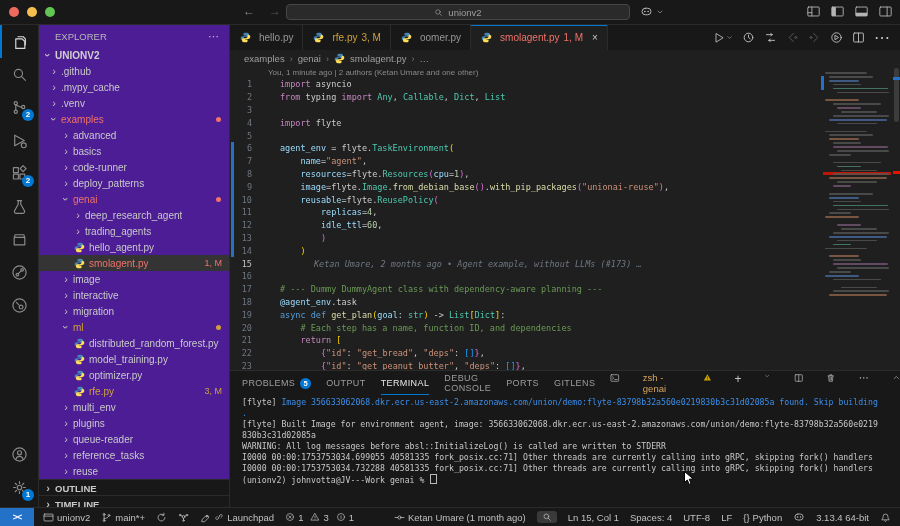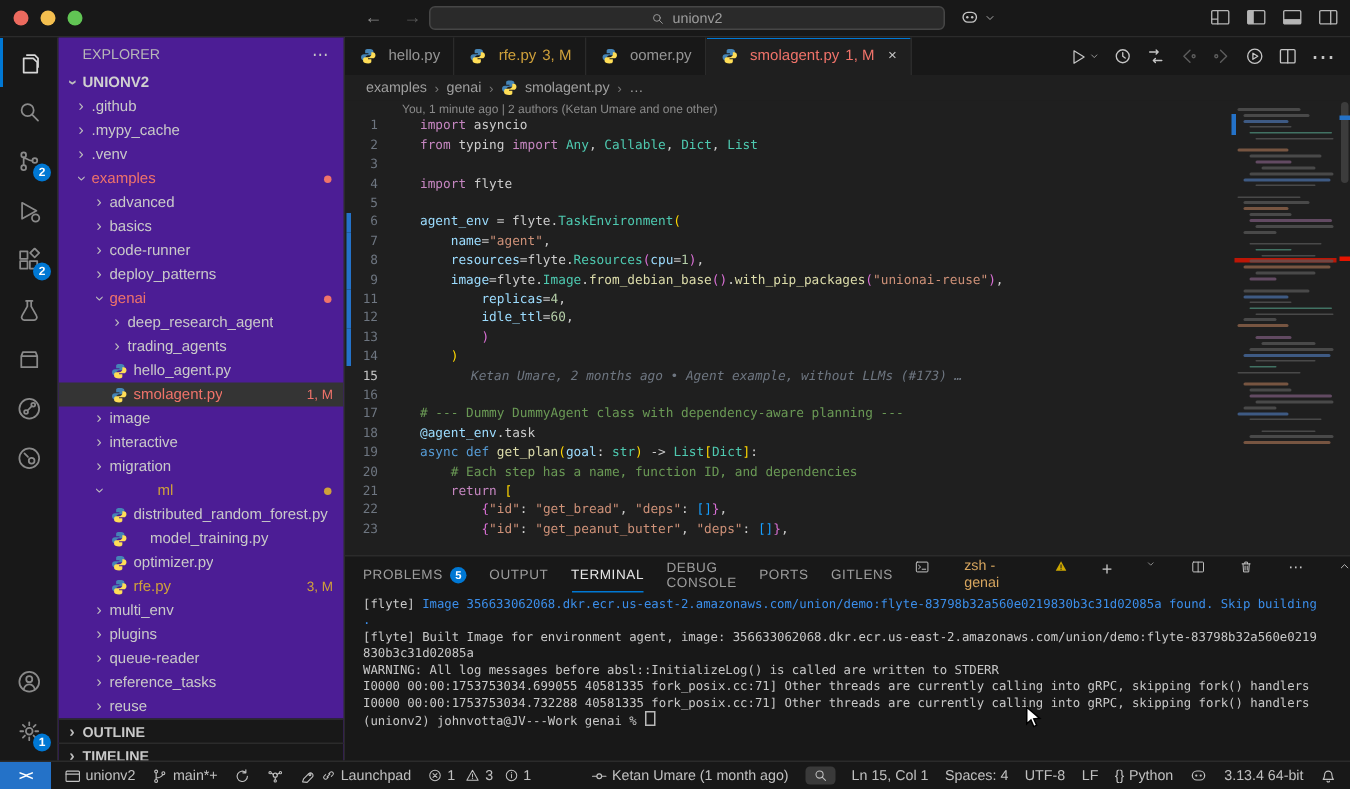--- a/index.html
+++ b/index.html
@@ -300,35 +300,35 @@
             <span class="tlabel">image</span>
           </div>
           <div class="trow" style="padding-left: 22px;">
             <span class="chev">›</span>
             <span class="tlabel">interactive</span>
           </div>
           <div class="trow" style="padding-left: 22px;">
             <span class="chev">›</span>
             <span class="tlabel">migration</span>
           </div>
-          <div class="trow" style="padding-left: 22px; gap: 32px;">
+          <div class="trow" style="padding-left: 22px;">
             <span class="chev open">›</span>
             <span class="tlabel c-yellow">ml</span>
             <span class="tdot dot-yellow"></span>
           </div>
           <div class="trow" style="padding-left: 34px;">
             <span class="fico">
               <svg width="11" height="11" viewBox="0 0 16 16">
                 <path fill="#4584b6" d="M8 1c-3.2 0-3 1.4-3 2.3V5h3.2v1H3.9C2.1 6 1 7.1 1 9s1.1 3 2.9 3H5v-2.1C5 8.3 6.3 7 8 7h3c.9 0 2-.7 2-2.1V3.3C13 1.6 11.2 1 8 1z"></path>
                 <path fill="#ffde57" d="M8 15c3.2 0 3-1.4 3-2.3V11H7.8v-1h4.3c1.8 0 2.9-1.1 2.9-3s-1.1-3-2.9-3H11v2.1C11 7.7 9.7 9 8 9H5c-.9 0-2 .7-2 2.1v1.6C3 14.4 4.8 15 8 15z"></path>
               </svg>
             </span>
             <span class="tlabel">distributed_random_forest.py</span>
           </div>
-          <div class="trow" style="padding-left: 34px; gap: 11px;">
+          <div class="trow" style="padding-left: 34px;">
             <span class="fico">
               <svg width="11" height="11" viewBox="0 0 16 16">
                 <path fill="#4584b6" d="M8 1c-3.2 0-3 1.4-3 2.3V5h3.2v1H3.9C2.1 6 1 7.1 1 9s1.1 3 2.9 3H5v-2.1C5 8.3 6.3 7 8 7h3c.9 0 2-.7 2-2.1V3.3C13 1.6 11.2 1 8 1z"></path>
                 <path fill="#ffde57" d="M8 15c3.2 0 3-1.4 3-2.3V11H7.8v-1h4.3c1.8 0 2.9-1.1 2.9-3s-1.1-3-2.9-3H11v2.1C11 7.7 9.7 9 8 9H5c-.9 0-2 .7-2 2.1v1.6C3 14.4 4.8 15 8 15z"></path>
               </svg>
             </span>
             <span class="tlabel">model_training.py</span>
           </div>
           <div class="trow" style="padding-left: 34px;">
             <span class="fico">
@@ -506,20 +506,25 @@
             </div>
             <div class="cline">
               <span class="chg"></span>
               <span class="ln">8</span>
               <span class="toks"><span class="tk-pl">    </span><span class="tk-var">resources</span><span class="tk-pl">=flyte.</span><span class="tk-type">Resources</span><span class="tk-b2">(</span><span class="tk-var">cpu</span><span class="tk-pl">=</span><span class="tk-num">1</span><span class="tk-b2">)</span><span class="tk-pl">,</span></span>
             </div>
             <div class="cline">
               <span class="chg"></span>
               <span class="ln">9</span>
               <span class="toks"><span class="tk-pl">    </span><span class="tk-var">image</span><span class="tk-pl">=flyte.</span><span class="tk-type">Image</span><span class="tk-pl">.</span><span class="tk-fn">from_debian_base</span><span class="tk-b2">()</span><span class="tk-pl">.</span><span class="tk-fn">with_pip_packages</span><span class="tk-b2">(</span><span class="tk-str">"unionai-reuse"</span><span class="tk-b2">)</span><span class="tk-pl">,</span></span>
+            </div>
+            <div class="cline">
+              <span class="chg"></span>
+              <span class="ln">10</span>
+              <span class="toks"><span class="tk-pl">    </span><span class="tk-var">reusable</span><span class="tk-pl">=flyte.</span><span class="tk-type">ReusePolicy</span><span class="tk-b2">(</span></span>
             </div>
             <div class="cline">
               <span class="chg"></span>
               <span class="ln">11</span>
               <span class="toks"><span class="tk-pl">        </span><span class="tk-var">replicas</span><span class="tk-pl">=</span><span class="tk-num">4</span><span class="tk-pl">,</span></span>
             </div>
             <div class="cline">
               <span class="chg"></span>
               <span class="ln">12</span>
               <span class="toks"><span class="tk-pl">        </span><span class="tk-var">idle_ttl</span><span class="tk-pl">=</span><span class="tk-num">60</span><span class="tk-pl">,</span></span>

